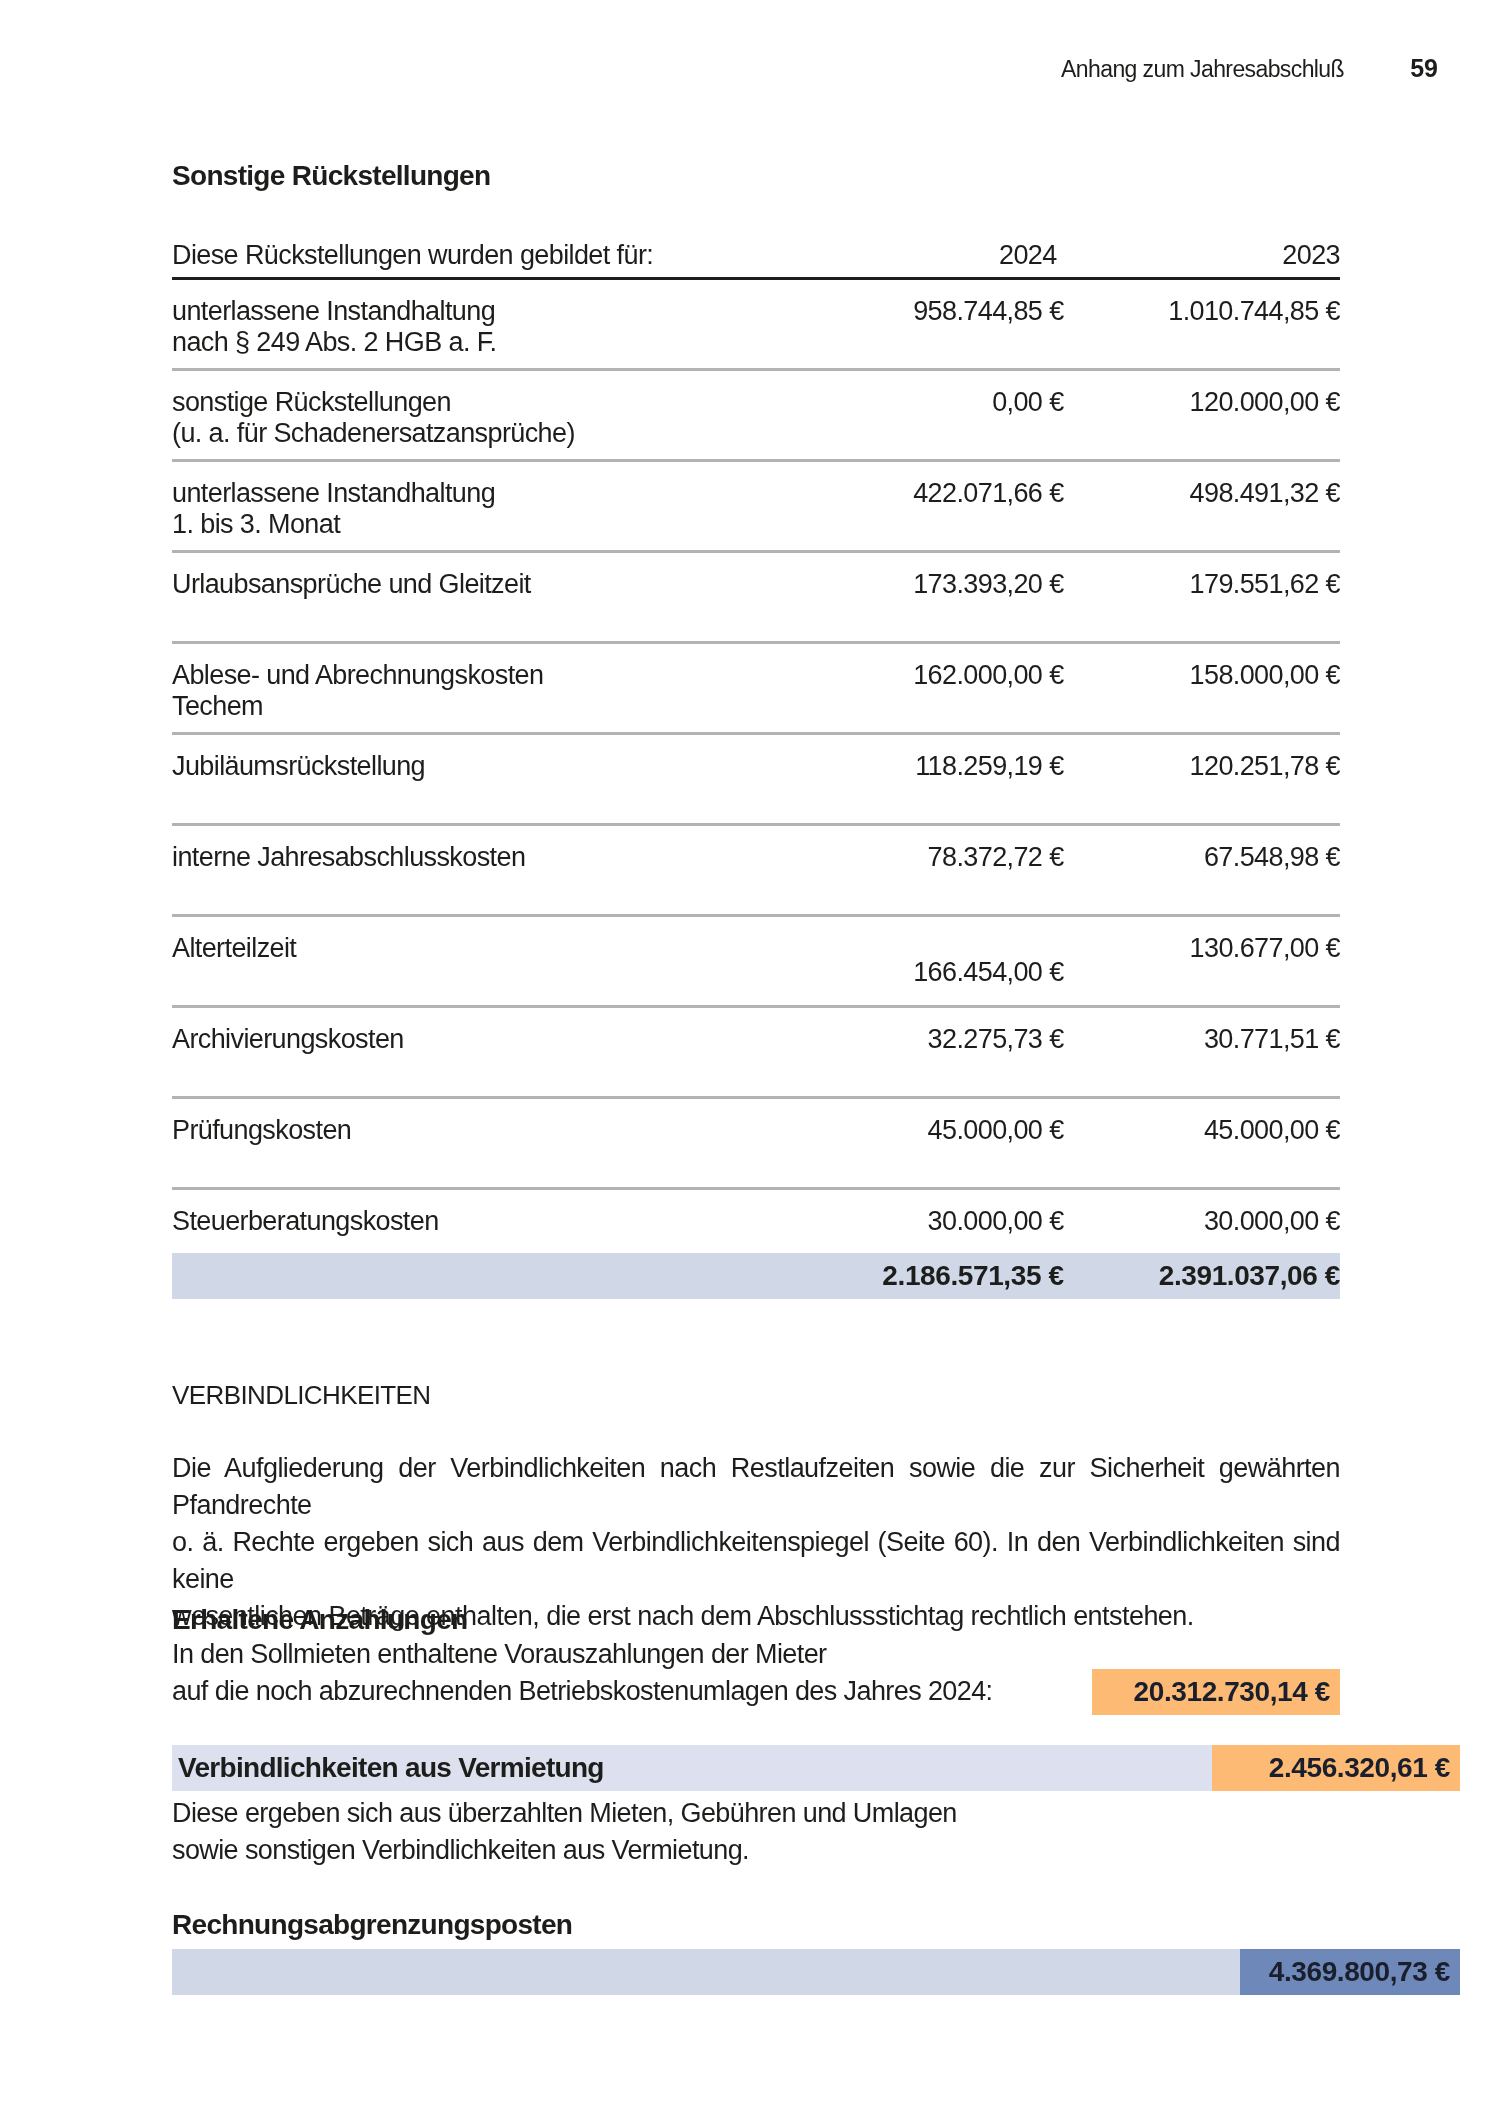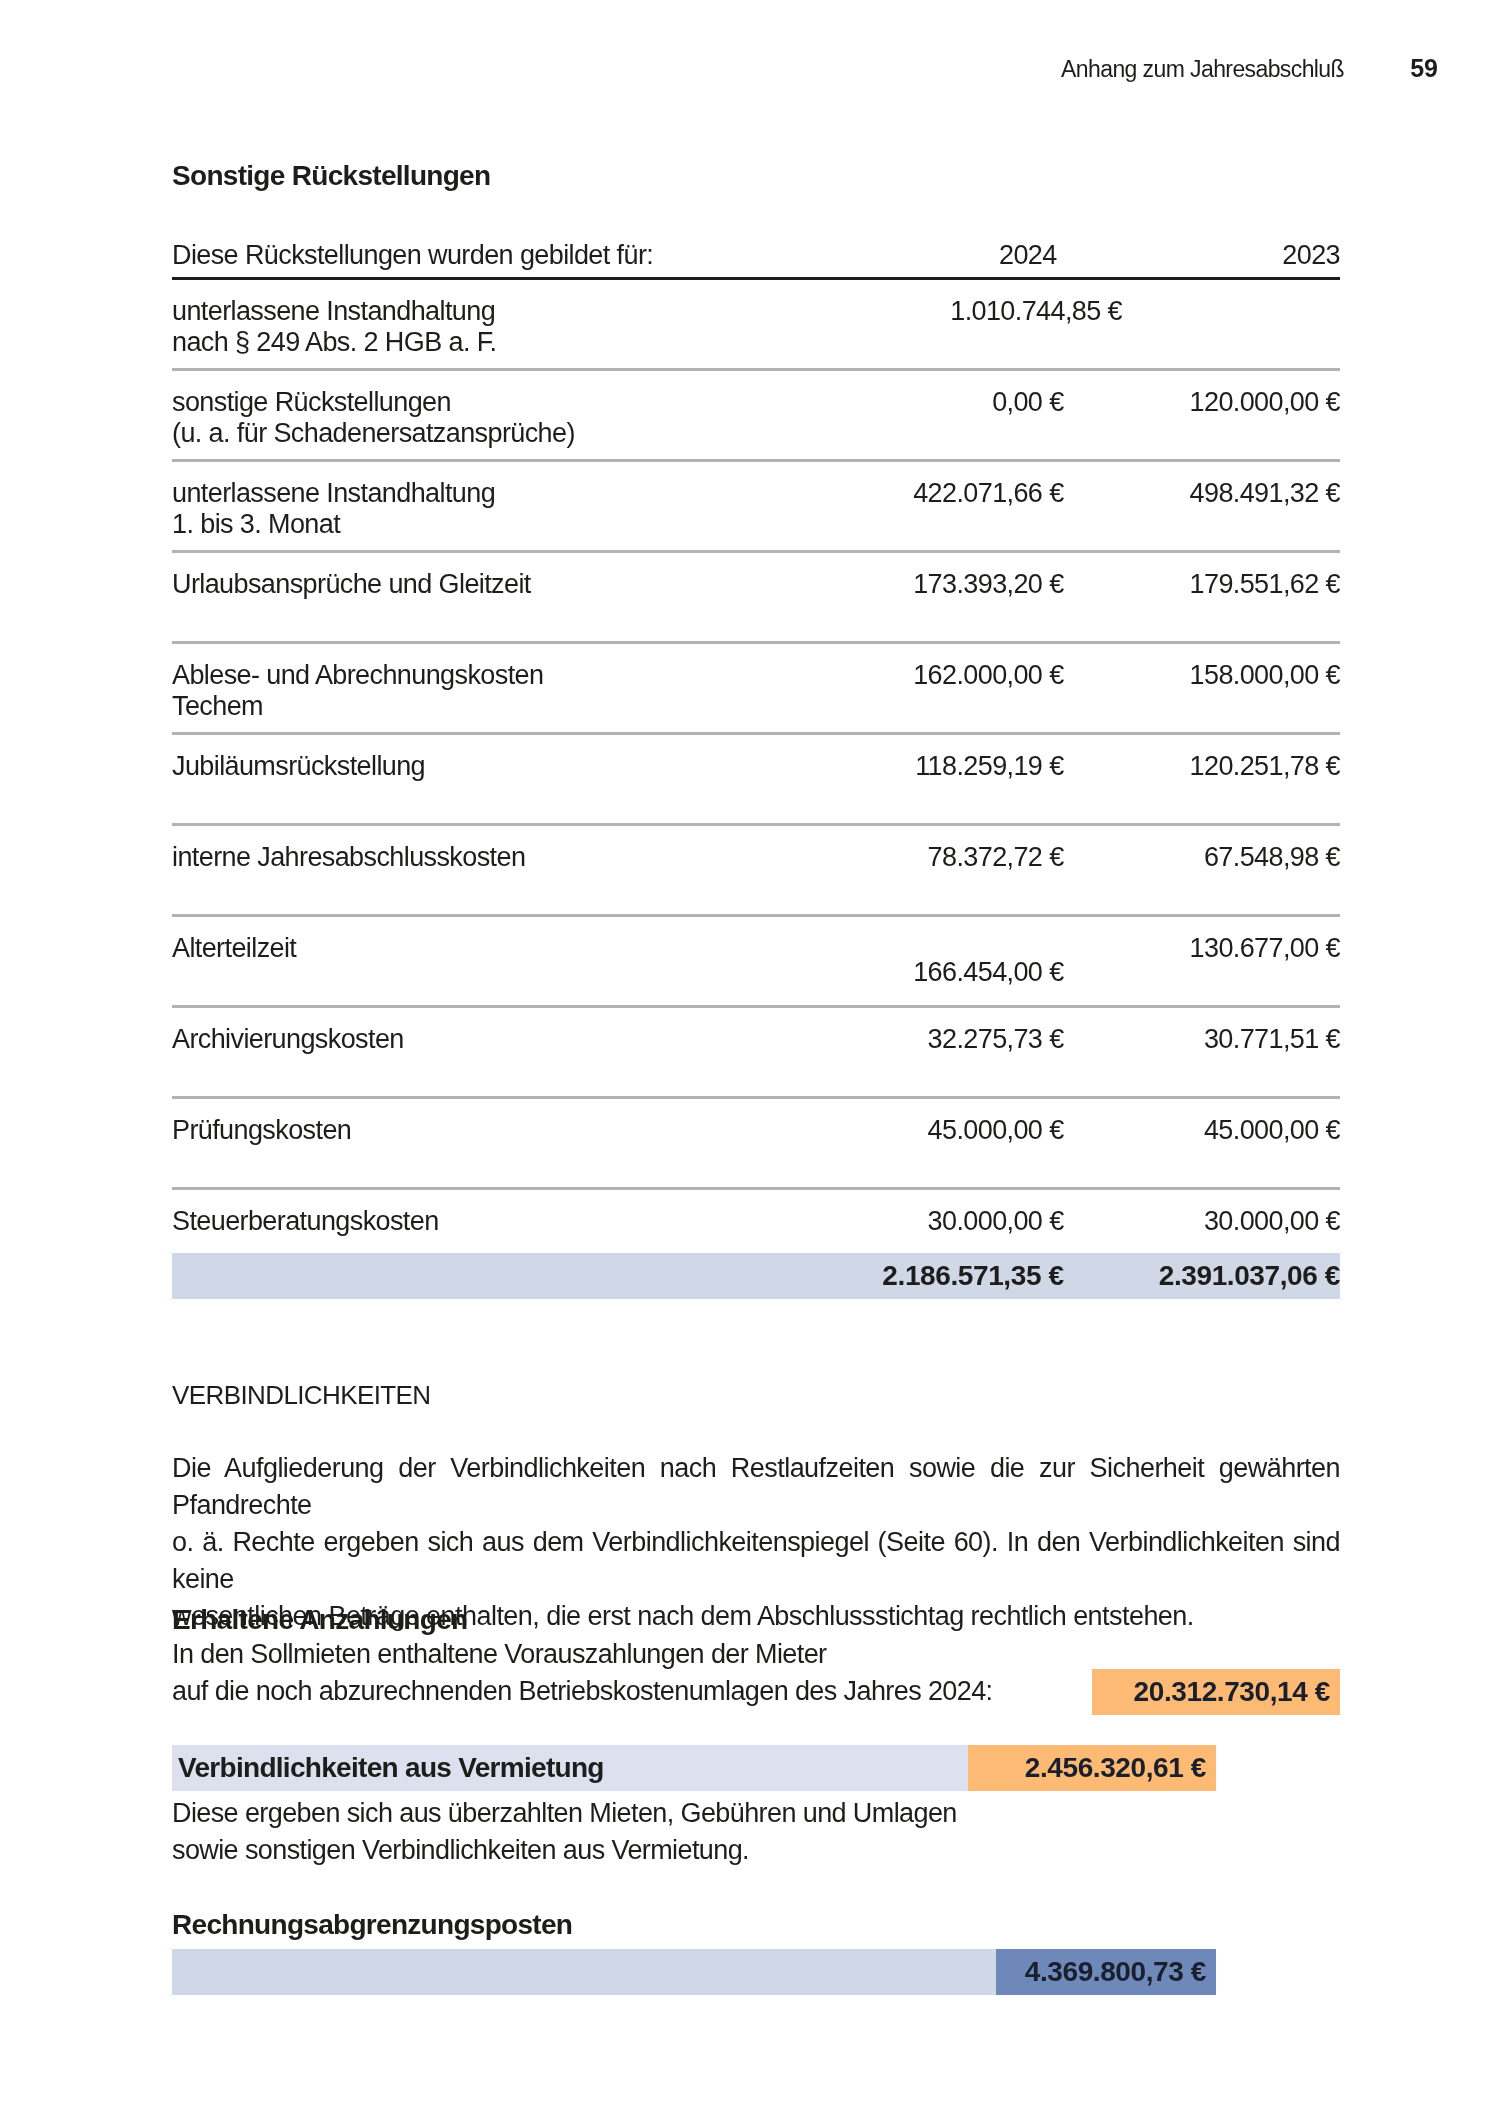--- a/index.html
+++ b/index.html
@@ -77,21 +77,21 @@
 
     .value-box {
       position: absolute; right: 0;
       height: 46px; background: #fdba74;
       font-size: 28px; font-weight: bold; letter-spacing: -0.4px;
       text-align: right; padding-right: 10px; line-height: 46px;
       color: #1a1f2e;
     }
 
     .band-row {
-      position: relative; height: 46px; width: 1044px;
+      position: relative; height: 46px; width: 1288px;
       background: #dde1ef;
     }
     .band-row .band-label {
       position: absolute; left: 6px; top: 0; line-height: 46px;
       font-size: 28px; font-weight: bold; letter-spacing: -0.7px;
     }
     .band-row.light { background: #d0d7e7; }
     .band-row.light .band-label { font-weight: normal; letter-spacing: -0.6px; font-size: 27px; }
   </style>
 </head>
@@ -111,20 +111,21 @@
     <div class="col-label">Diese Rückstellungen wurden gebildet für:</div>
     <div class="col-2024" style="width:328px;">2024</div>
     <div class="col-2023" style="width:310px;">2023</div>
   </div>
 
   <div class="trow">
     <div class="c-label">
       <div>unterlassene Instandhaltung</div>
       <div>nach § 249 Abs. 2 HGB a. F.</div>
     </div>
+    <div class="c-2024" style="width:360px;">958.744,85 €</div>
     <div class="c-2023" style="width:310px;">1.010.744,85 €</div>
   </div>
 
   <div class="trow">
     <div class="c-label">
       <div>sonstige Rückstellungen</div>
       <div>(u. a. für Schadenersatzansprüche)</div>
     </div>
     <div class="c-2024" style="width:360px;">0,00 €</div>
     <div class="c-2023" style="width:310px;">120.000,00 €</div>

